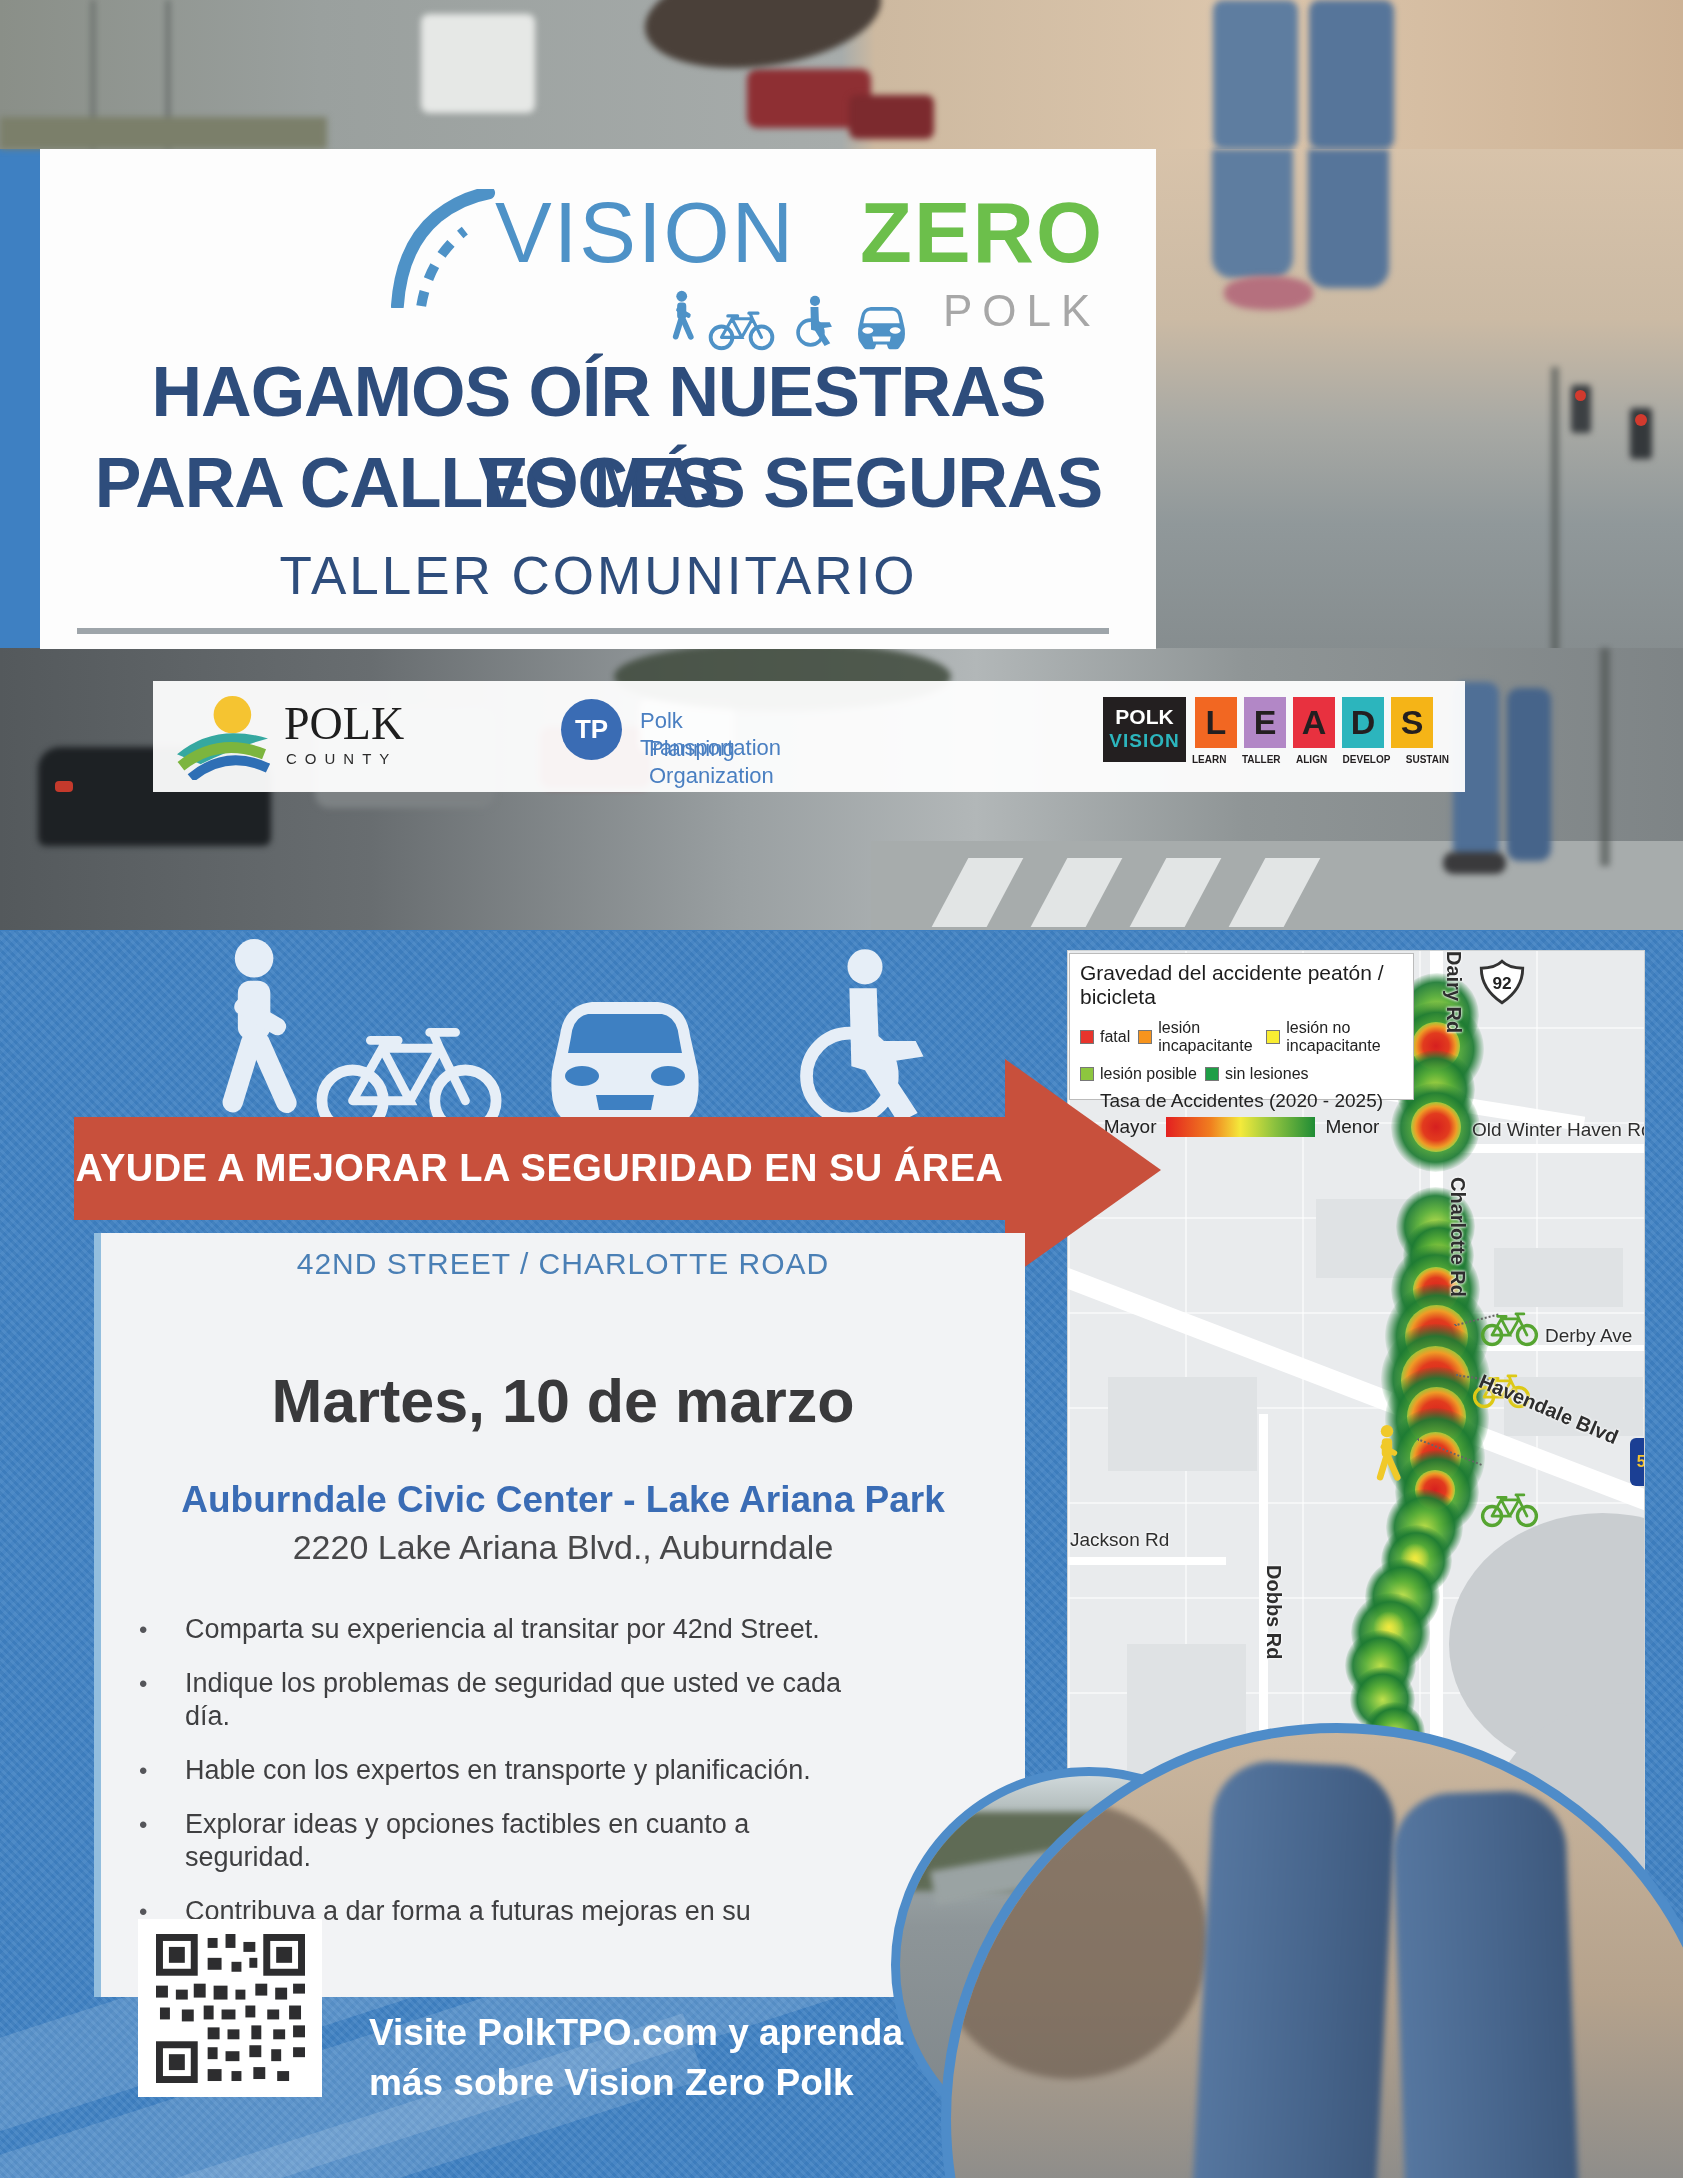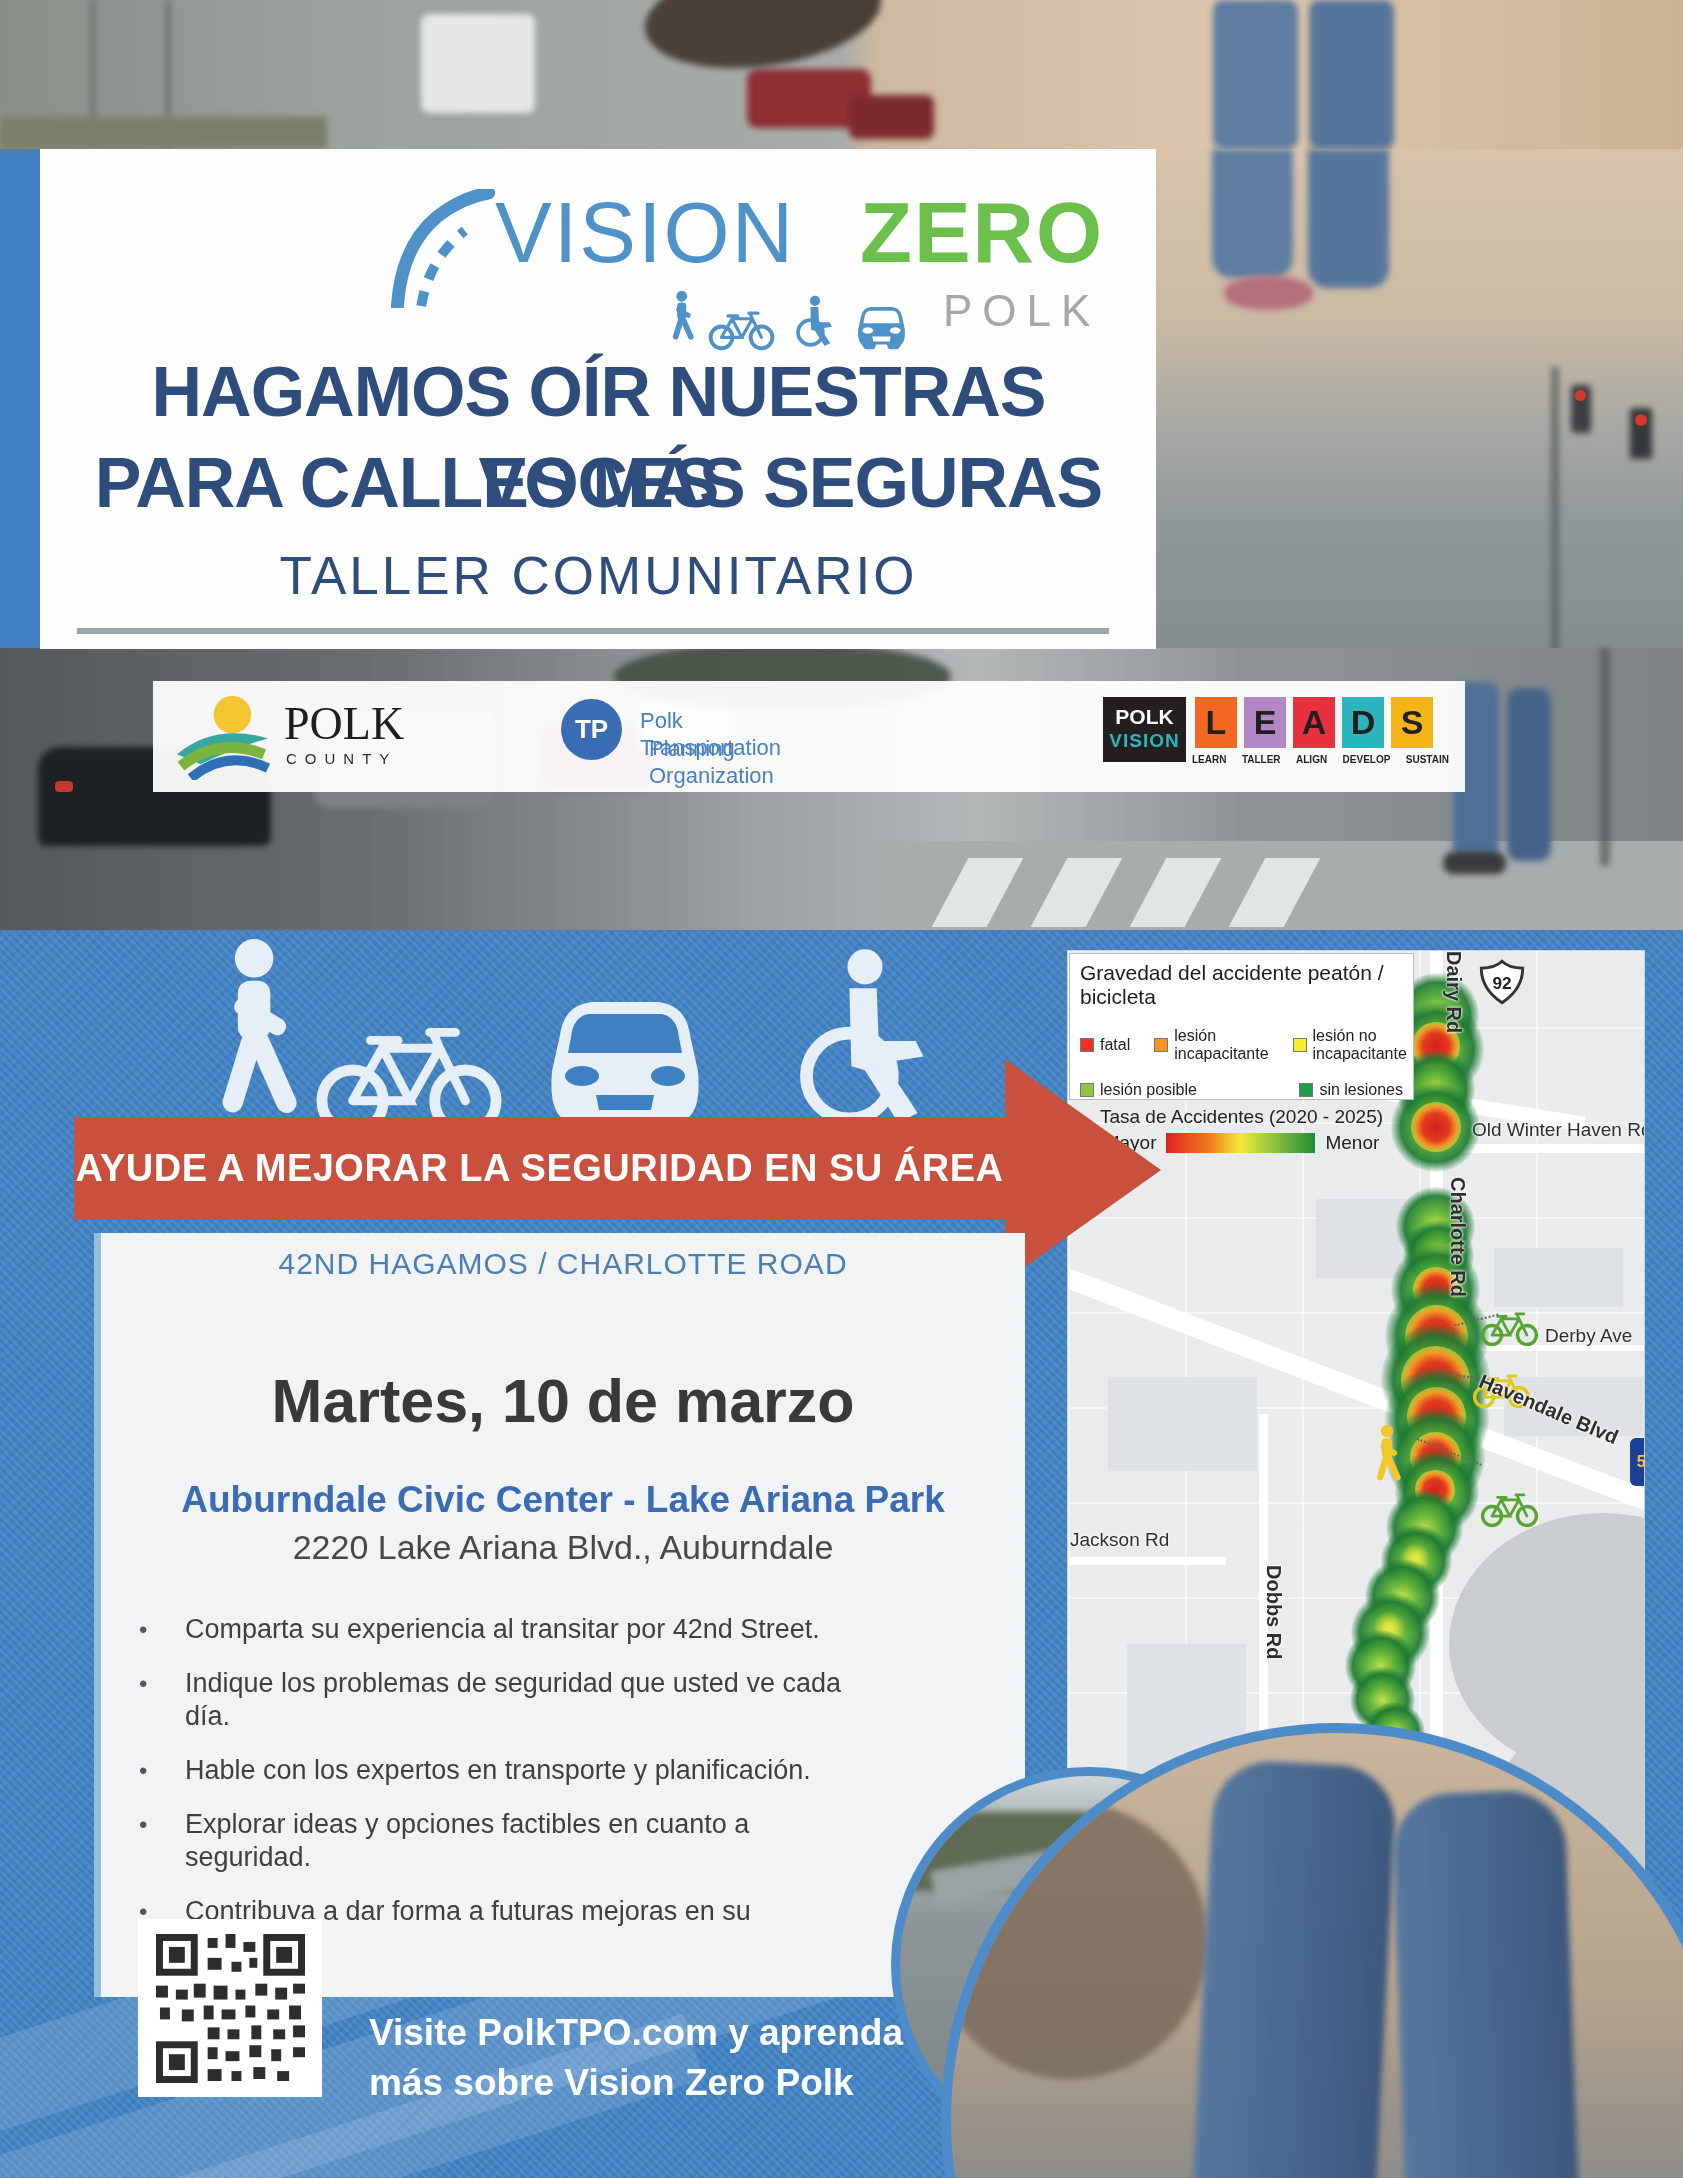--- a/index.html
+++ b/index.html
@@ -81,21 +81,21 @@
   .blob{position:absolute;border-radius:50%;}
   .bg1{background:radial-gradient(circle,rgba(190,225,70,.95) 0%,rgba(90,175,55,.95) 30%,rgba(28,122,50,.92) 55%,rgba(28,122,50,0) 72%);}
   .br{background:radial-gradient(circle,#d61f1f 0%,#e23b1e 38%,#ef9b26 58%,rgba(244,230,60,.55) 70%,rgba(244,230,60,0) 80%);}
   .by{background:radial-gradient(circle,rgba(246,235,62,.95) 0%,rgba(246,235,62,0) 70%);}
   .map-label{position:absolute;color:#2e2e2e;text-shadow:0 0 3px #fff,0 0 3px #fff;white-space:nowrap;}
   .lbl-bold{font-weight:bold;font-size:20px;}
   .lbl-reg{font-size:19px;}
   .vert{writing-mode:vertical-rl;}
   .legend{left:1px;top:2px;width:345px;height:147px;background:#fff;border:1px solid #bbb;padding:7px 10px;position:absolute;}
   .legend-title{font-size:21px;color:#1d1d1d;}
-  .legend-row{display:flex;gap:24px;margin-top:18px;align-items:center;justify-content:space-between;}
+  .legend-row{display:flex;gap:8px;margin-top:10px;align-items:center;}
   .legend-item{display:flex;align-items:center;gap:6px;font-size:16px;color:#222;}
   .swatch{width:14px;height:14px;border:1px solid #777;flex:0 0 14px;}
   .rate-title{text-align:center;font-size:19px;color:#222;margin-top:7px;}
   .rate-row{display:flex;align-items:center;gap:10px;margin-top:4px;font-size:19px;color:#222;justify-content:center;}
   .rate-bar{width:149px;height:20px;background:linear-gradient(90deg,#e32020,#f07f1f 30%,#f4ea3b 50%,#8fc33f 72%,#1f8c35 100%);}
   .leader{position:absolute;border-top:2px dotted #666;}
 
   
   .circle{border-radius:50%;overflow:hidden;position:absolute;}
   .c-small{left:891px;top:1767px;width:396px;height:396px;border:9px solid #4E8CC9;
@@ -375,21 +375,21 @@
         <span class="rate-bar"></span>
         <span>Menor</span>
       </div>
     </div>
   </div>
 
   <div class="abs arrow-rect">AYUDE A MEJORAR LA SEGURIDAD EN SU ÁREA</div>
   <div class="abs arrow-tip"></div>
 
   <div class="abs card">
-    <div class="abs card-loc">42ND HAGAMOS / CHARLOTTE ROAD</div>
+    <div class="abs card-loc">42ND STREET / CHARLOTTE ROAD</div>
     <div class="abs card-date">Martes, 10 de marzo</div>
     <div class="abs card-venue">Auburndale Civic Center - Lake Ariana Park</div>
     <div class="abs card-addr">2220 Lake Ariana Blvd., Auburndale</div>
     <ul class="abs bullets" style="margin:0;padding:0;">
       <li>
           <span class="dot">•</span>
           <span>Comparta su experiencia al transitar por 42nd Street.</span>
         </li>
       <li>
           <span class="dot">•</span>

